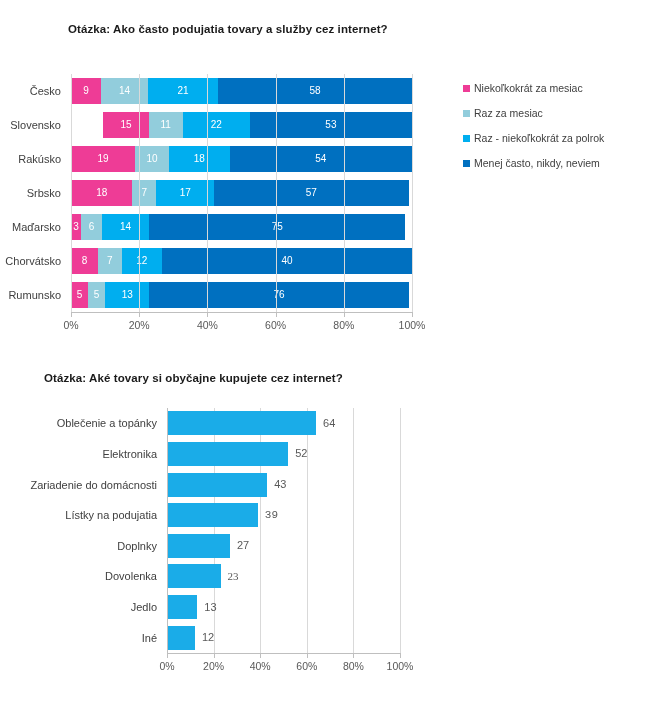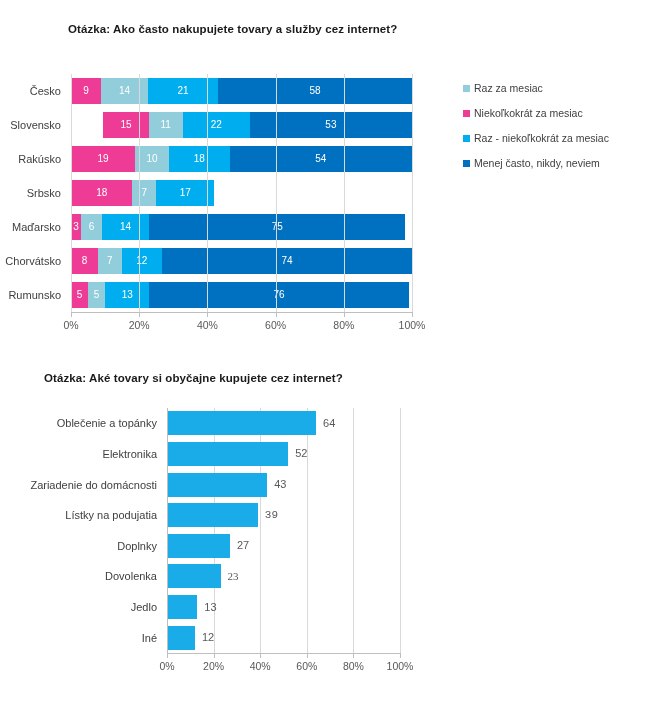--- a/index.html
+++ b/index.html
@@ -99,21 +99,21 @@
   #c2-xlabels{position:absolute;left:0;top:308px;width:500px;height:16px;}
   #c2-xlabels span{
     position:absolute;font-size:10.5px;color:#595959;
     transform:translateX(-50%);white-space:nowrap;
   }
 </style>
 </head>
 <body>
 
 <div class="chart-block" id="chart1">
-  <div class="title">Otázka: Ako často nakupujete tovary a služby cez internet?</div>
+  <div class="title">Otázka: Ako často podujatia tovary a služby cez internet?</div>
 
   <div id="c1-catlabels">
       <div class="catlabel" style="top: 4px; padding-right: 5px;">Česko</div>
       <div class="catlabel" style="top: 38px; padding-right: 5px;">Slovensko</div>
       <div class="catlabel" style="top: 72px; padding-right: 5px;">Rakúsko</div>
       <div class="catlabel" style="top: 106px; padding-right: 5px;">Srbsko</div>
       <div class="catlabel" style="top: 140px; padding-right: 5px;">Maďarsko</div>
       <div class="catlabel" style="top: 174px; padding-right: 5px;">Chorvátsko</div>
       <div class="catlabel" style="top: 208px; padding-right: 5px;">Rumunsko</div>
     </div>
@@ -134,32 +134,33 @@
         <div class="c1-row" style="top: 72px;">
           <div class="seg s0" style="width: 64.79px;">19</div>
           <div class="seg s1" style="width: 34.1px;">10</div>
           <div class="seg s2" style="width: 61.38px;">18</div>
           <div class="seg s3" style="width: 184.14px;">54</div>
         </div>
         <div class="c1-row" style="top: 106px;">
           <div class="seg s0" style="width: 61.38px;">18</div>
           <div class="seg s1" style="width: 23.87px;">7</div>
           <div class="seg s2" style="width: 57.97px;">17</div>
+          <div class="seg s3" style="width: 194.37px;">57</div>
         </div>
         <div class="c1-row" style="top: 140px;">
           <div class="seg s0" style="width: 10.23px;">3</div>
           <div class="seg s1" style="width: 20.46px;">6</div>
           <div class="seg s2" style="width: 47.74px;">14</div>
           <div class="seg s3" style="width: 255.75px;">75</div>
         </div>
         <div class="c1-row" style="top: 174px;">
           <div class="seg s0" style="width: 27.28px;">8</div>
           <div class="seg s1" style="width: 23.87px;">7</div>
           <div class="seg s2" style="width: 40.92px;">12</div>
-          <div class="seg s3" style="width: 252.34px;">74</div>
+          <div class="seg s3" style="width: 252.34px;">40</div>
         </div>
         <div class="c1-row" style="top: 208px;">
           <div class="seg s0" style="width: 17.05px;">5</div>
           <div class="seg s1" style="width: 17.05px;">5</div>
           <div class="seg s2" style="width: 44.33px;">13</div>
           <div class="seg s3" style="width: 259.16px;">76</div>
         </div>
       </div>
   <div class="gridline" style="left: 0px;"></div>
       <div class="gridline" style="left: 68.2px;"></div>
@@ -181,30 +182,30 @@
       <span style="left: 71px;">0%</span>
       <span style="left: 139.2px;">20%</span>
       <span style="left: 207.4px;">40%</span>
       <span style="left: 275.6px;">60%</span>
       <span style="left: 343.8px;">80%</span>
       <span style="left: 412px;">100%</span>
     </div>
 
   <div id="c1-legend">
       <div class="legend-item">
+        <span class="legend-swatch" style="background: rgb(238, 60, 150);"></span>
+        <span>Niekoľkokrát za mesiac</span>
+      </div>
+      <div class="legend-item">
         <span class="legend-swatch" style="background: rgb(146, 205, 220);"></span>
         <span>Raz za mesiac</span>
       </div>
       <div class="legend-item">
-        <span class="legend-swatch" style="background: rgb(238, 60, 150);"></span>
-        <span>Niekoľkokrát za mesiac</span>
-      </div>
-      <div class="legend-item">
         <span class="legend-swatch" style="background: rgb(0, 174, 239);"></span>
-        <span>Raz - niekoľkokrát za mesiac</span>
+        <span>Raz - niekoľkokrát za polrok</span>
       </div>
       <div class="legend-item">
         <span class="legend-swatch" style="background: rgb(0, 112, 192);"></span>
         <span>Menej často, nikdy, neviem</span>
       </div>
     </div>
 </div>
 
 <div class="chart-block" id="chart2">
   <div class="title">Otázka: Aké tovary si obyčajne kupujete cez internet?</div>

